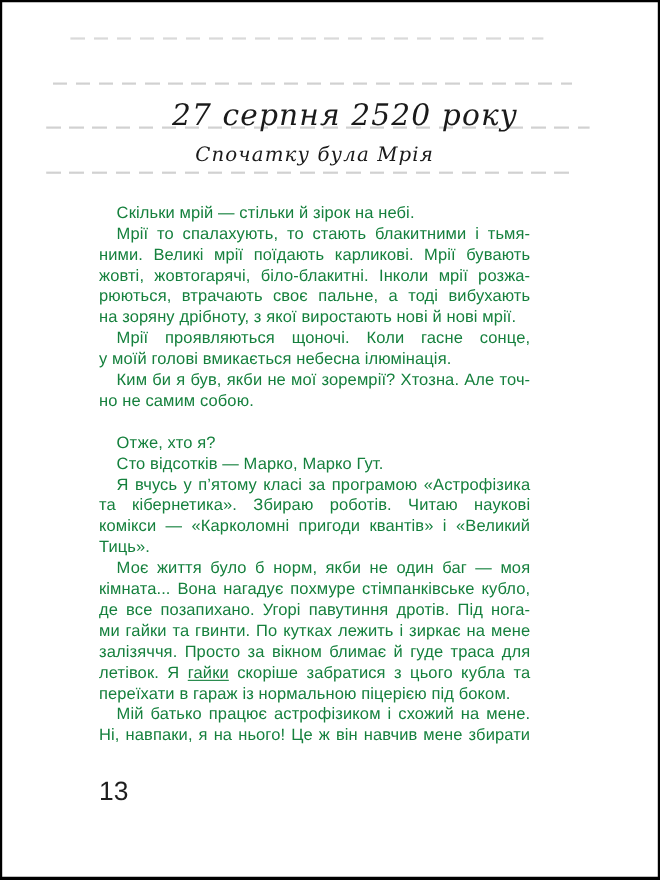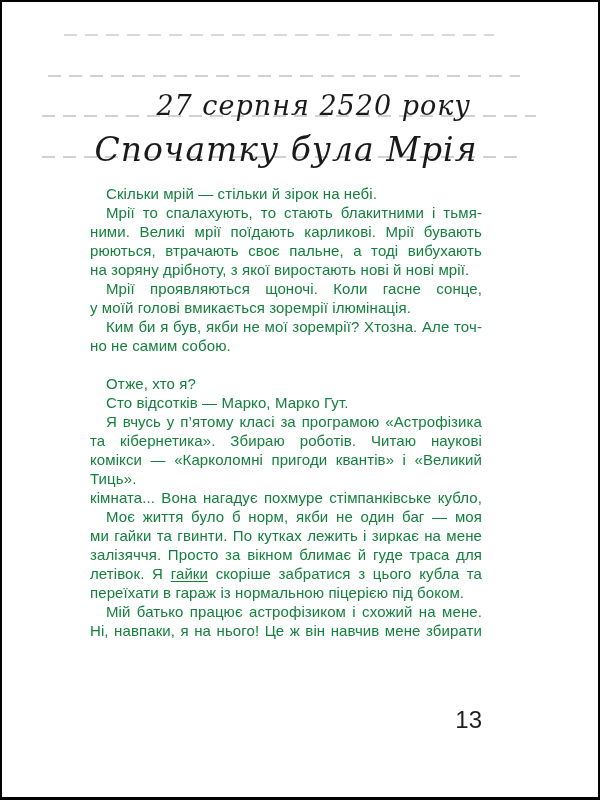--- a/index.html
+++ b/index.html
@@ -44,21 +44,21 @@
     top: 88px;
     right: 127px;
     font-size: 27px;
   }
   .title {
     position: absolute;
     top: 128px;
     left: 88px;
     width: 392px;
     text-align: center;
-    font-size: 33px;
+    font-size: 18px;
   }
 
   
   .body-text {
     position: absolute;
     top: 182px;
     left: 88px;
     width: 392px;
     font-size: 15px;
     line-height: 19px;
@@ -76,56 +76,58 @@
   .u {
     text-decoration: underline;
     text-underline-offset: 2px;
   }
 
   .page-number {
     position: absolute;
     top: 704px;
     left: 88px;
     width: 392px;
-    text-align: right;
+    text-align: left;
     font-size: 24px;
     color: #1e1e1e;
   }
 </style>
 </head>
 <body>
 
 <div class="page">
   <div class="rule rule1"></div>
   <div class="rule rule2"></div>
   <div class="rule rule3"></div>
   <div class="rule rule4"></div>
 
   <div class="script date">27 серпня 2520 року</div>
   <div class="script title">Спочатку була Мрія</div>
 
   <div class="body-text">
       <div class="line indent noj"><span>Скільки мрій — стільки й зірок на небі.</span></div>
       <div class="line indent"><span>Мрії то спалахують, то стають блакитними і тьмя-</span></div>
       <div class="line"><span>ними. Великі мрії поїдають карликові. Мрії бувають</span></div>
+      <div class="line"><span>жовті, жовтогарячі, біло-блакитні. Інколи мрії розжа-</span></div>
       <div class="line"><span>рюються, втрачають своє пальне, а тоді вибухають</span></div>
       <div class="line noj"><span>на зоряну дрібноту, з якої виростають нові й нові мрії.</span></div>
       <div class="line indent"><span>Мрії проявляються щоночі. Коли гасне сонце,</span></div>
-      <div class="line noj"><span>у моїй голові вмикається зоремрії ілюмінація.</span></div>
+      <div class="line noj"><span>у моїй голові вмикається небесна ілюмінація.</span></div>
       <div class="line indent"><span>Ким би я був, якби не мої зоремрії? Хтозна. Але точ-</span></div>
       <div class="line noj"><span>но не самим собою.</span></div>
       <div class="line blank"></div>
       <div class="line indent noj"><span>Отже, хто я?</span></div>
       <div class="line indent noj"><span>Сто відсотків — Марко, Марко Гут.</span></div>
       <div class="line indent"><span>Я вчусь у п’ятому класі за програмою «Астрофізика</span></div>
       <div class="line"><span>та кібернетика». Збираю роботів. Читаю наукові</span></div>
       <div class="line"><span>комікси — «Карколомні пригоди квантів» і «Великий</span></div>
       <div class="line noj"><span>Тиць».</span></div>
+      <div class="line indent"><span>Моє життя було б норм, якби не один баг — моя</span></div>
       <div class="line"><span>кімната... Вона нагадує похмуре стімпанківське кубло,</span></div>
-      <div class="line indent"><span>Моє життя було б норм, якби не один баг — моя</span></div>
+      <div class="line"><span>де все позапихано. Угорі павутиння дротів. Під нога-</span></div>
       <div class="line"><span>ми гайки та гвинти. По кутках лежить і зиркає на мене</span></div>
       <div class="line"><span>залізяччя. Просто за вікном блимає й гуде траса для</span></div>
       <div class="line"><span>летівок. Я </span><span class="u">гайки</span><span> скоріше забратися з цього кубла та</span></div>
       <div class="line noj"><span>переїхати в гараж із нормальною піцерією під боком.</span></div>
       <div class="line indent"><span>Мій батько працює астрофізиком і схожий на мене.</span></div>
       <div class="line"><span>Ні, навпаки, я на нього! Це ж він навчив мене збирати</span></div>
     </div>
 
   <div class="page-number">13</div>
 </div>

